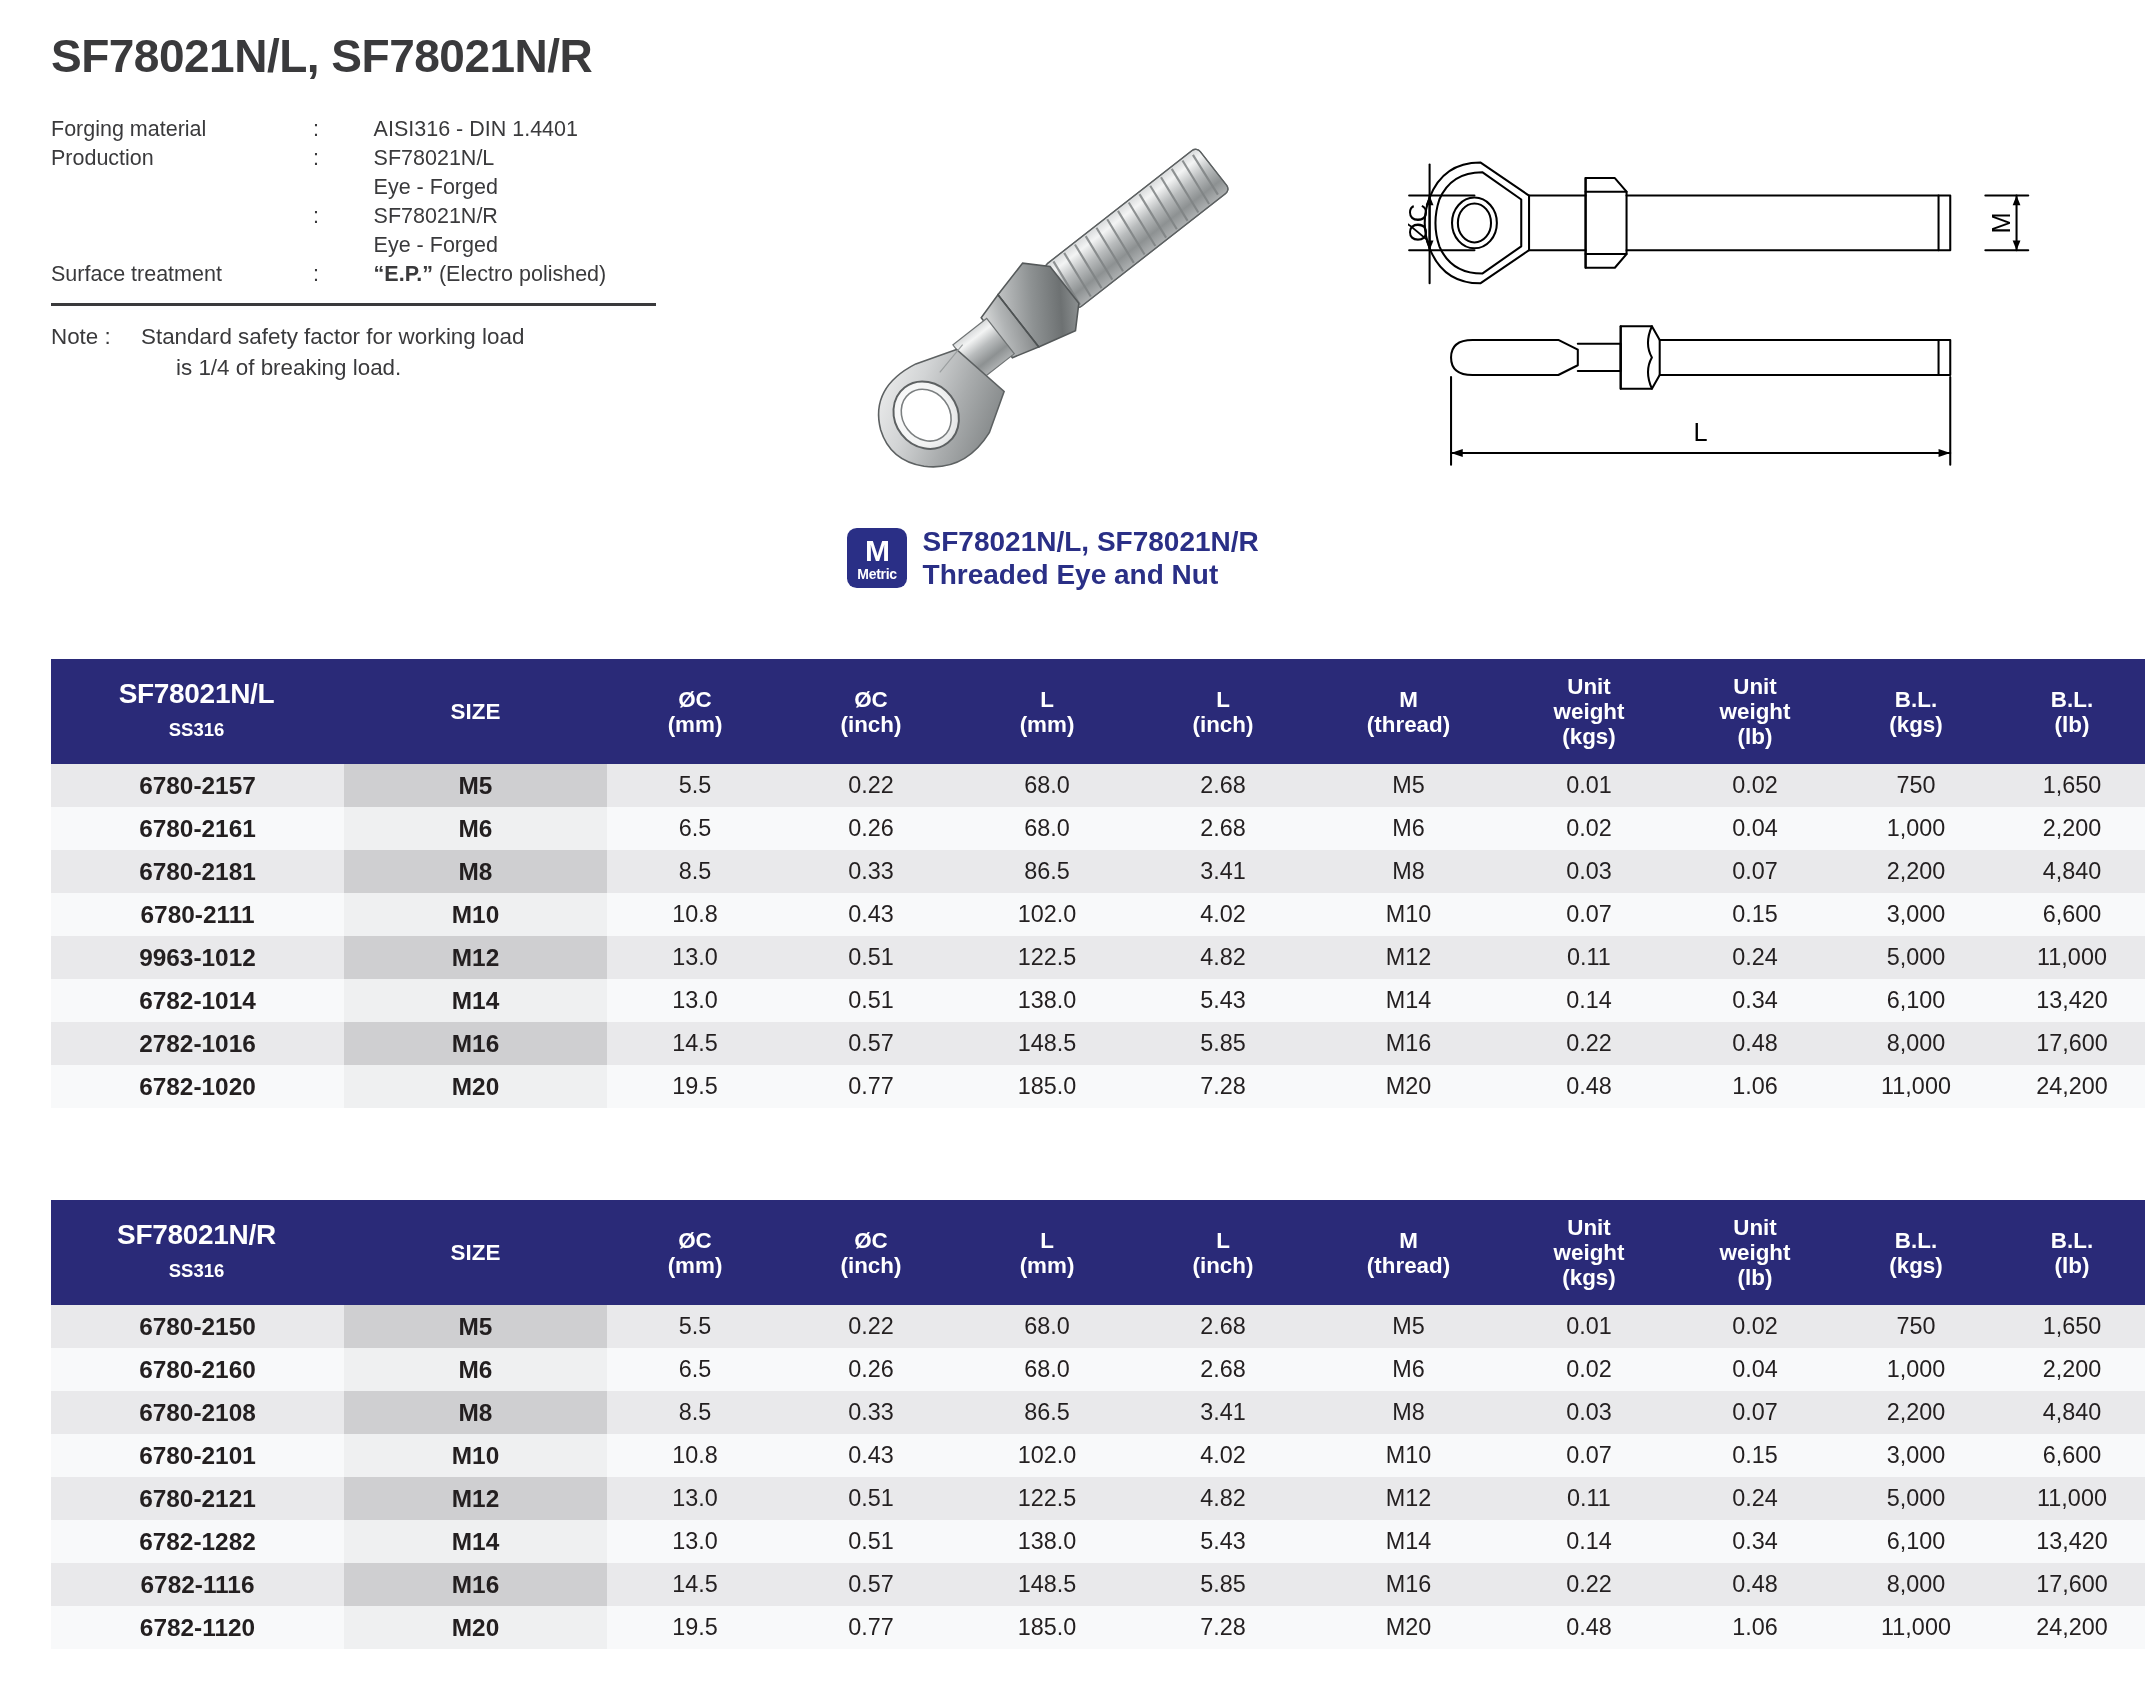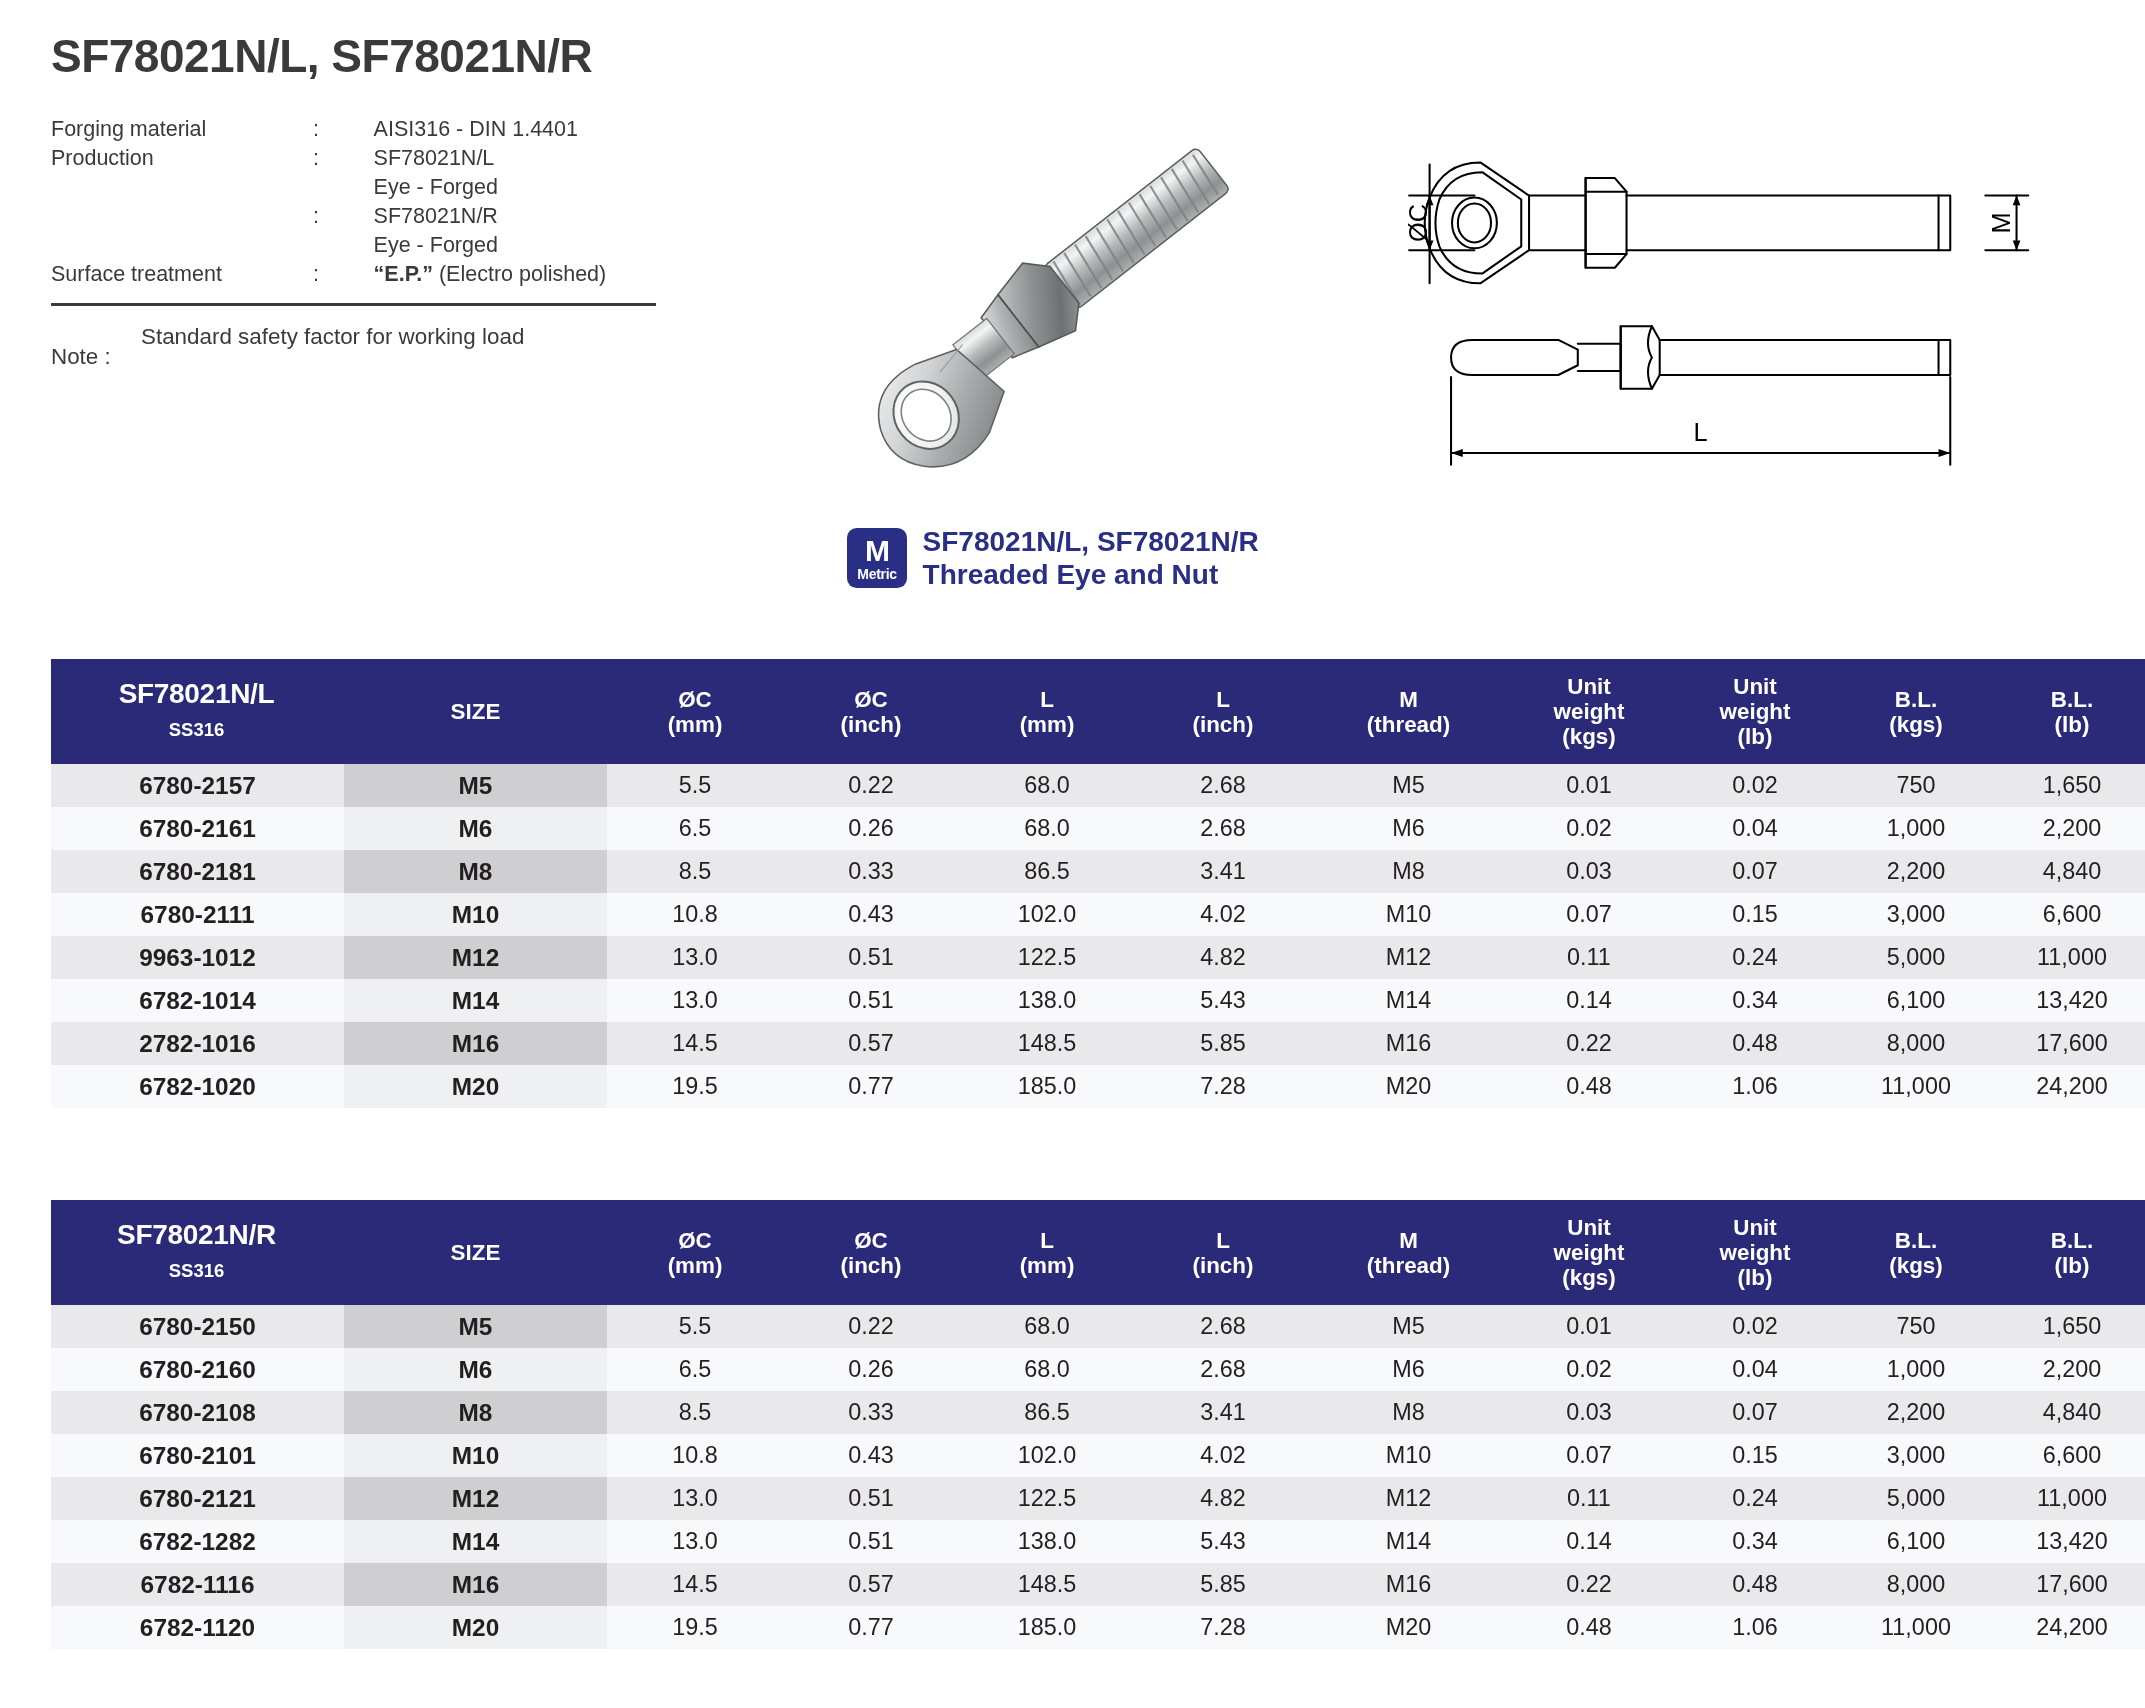--- a/index.html
+++ b/index.html
@@ -45,21 +45,21 @@
 
   .tech-rule {
     margin-top: 13.7px;
     margin-bottom: 15.6px;
     width: 605px;
     height: 2.9px;
     background: #3a3a3c;
   }
 
   .note-row { display: flex; font-size: 22.4px; line-height: 31px; color: #3a3a3c; }
-  .note-label { width: 90px; flex: 0 0 90px; margin-top: 20px; }
+  .note-label { width: 90px; flex: 0 0 90px; }
   .note-body { flex: 1 1 auto; }
   .note-body .indent { display: block; padding-left: 35px; }
 
   
   .photo {
     position: absolute;
     left: 814px;
     top: 68px;
     width: 507px;
     height: 429px;
@@ -226,20 +226,21 @@
       <span class="tech-sep">:</span>
       <span class="tech-value"><b>“E.P.”</b><span> (Electro polished)</span></span>
     </div>
 
     <div class="tech-rule"></div>
 
     <div class="note-row">
       <span class="note-label">Note :</span>
       <span class="note-body">
         <span>Standard safety factor for working load</span>
+        <span class="indent">is 1/4 of breaking load.</span>
       </span>
     </div>
   </div>
 
   <div class="photo">
     <svg viewBox="0 0 520 440" xmlns="http://www.w3.org/2000/svg">
       <defs>
         <linearGradient id="steelRod" x1="0" y1="0" x2="0" y2="1">
           <stop offset="0%" stop-color="#d8dadb"></stop>
           <stop offset="18%" stop-color="#f3f4f4"></stop>

